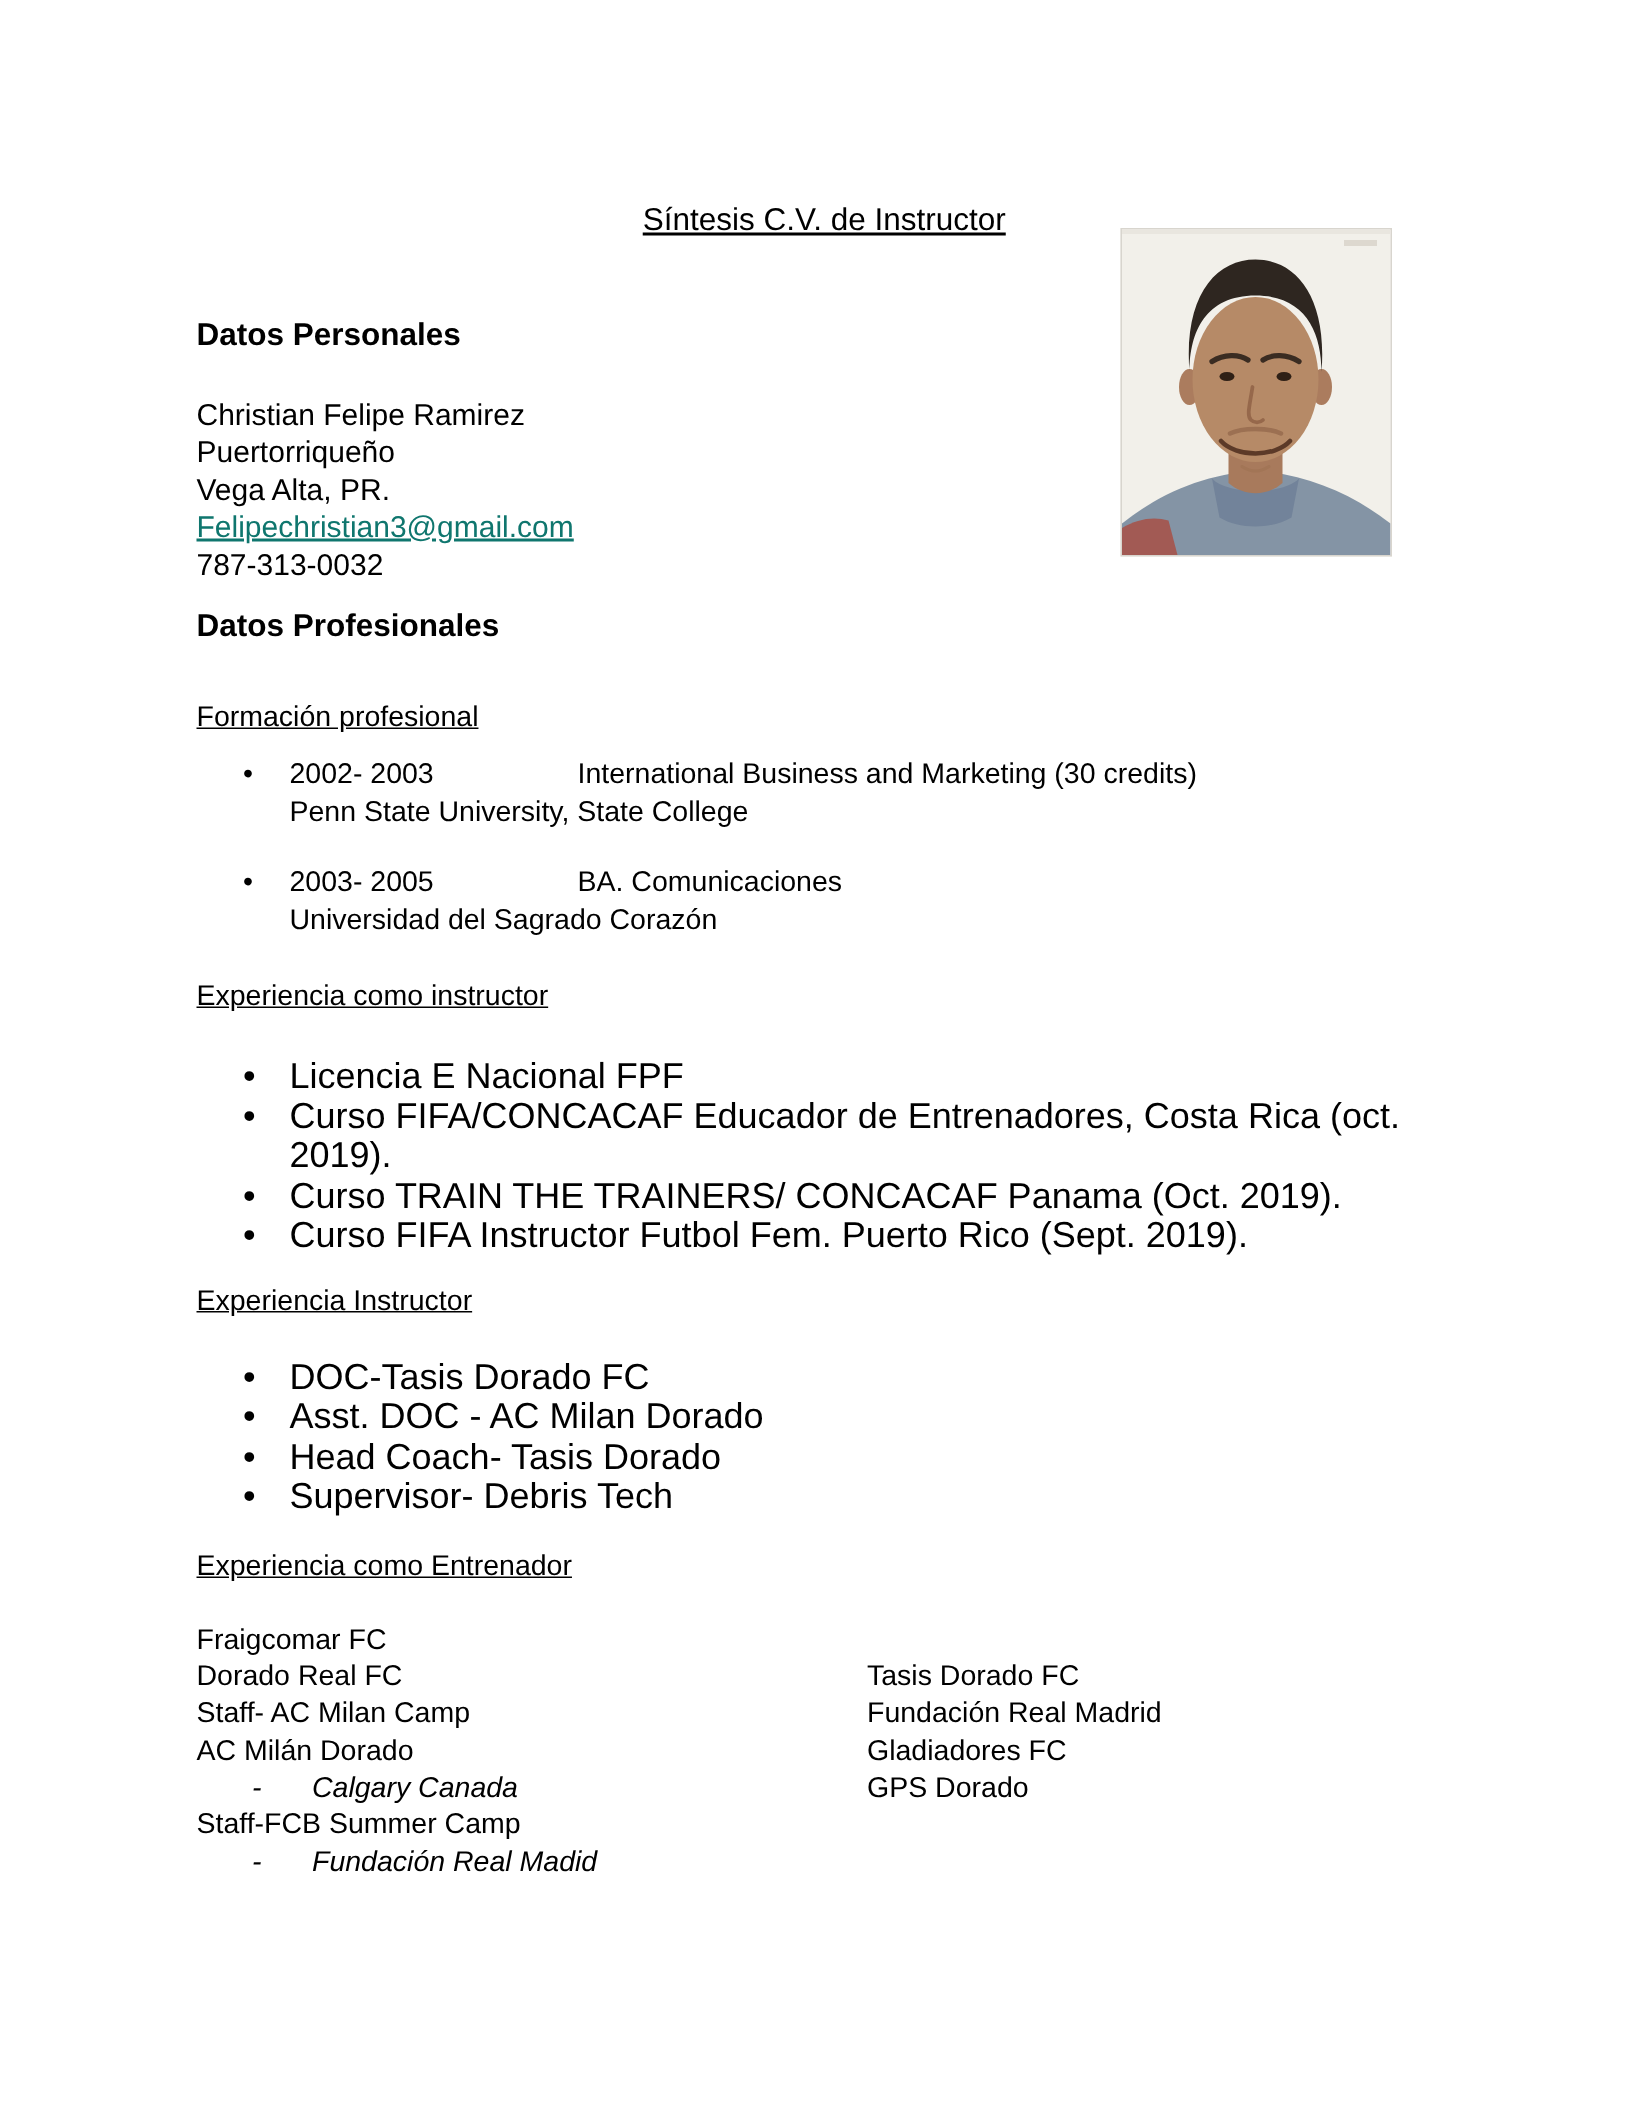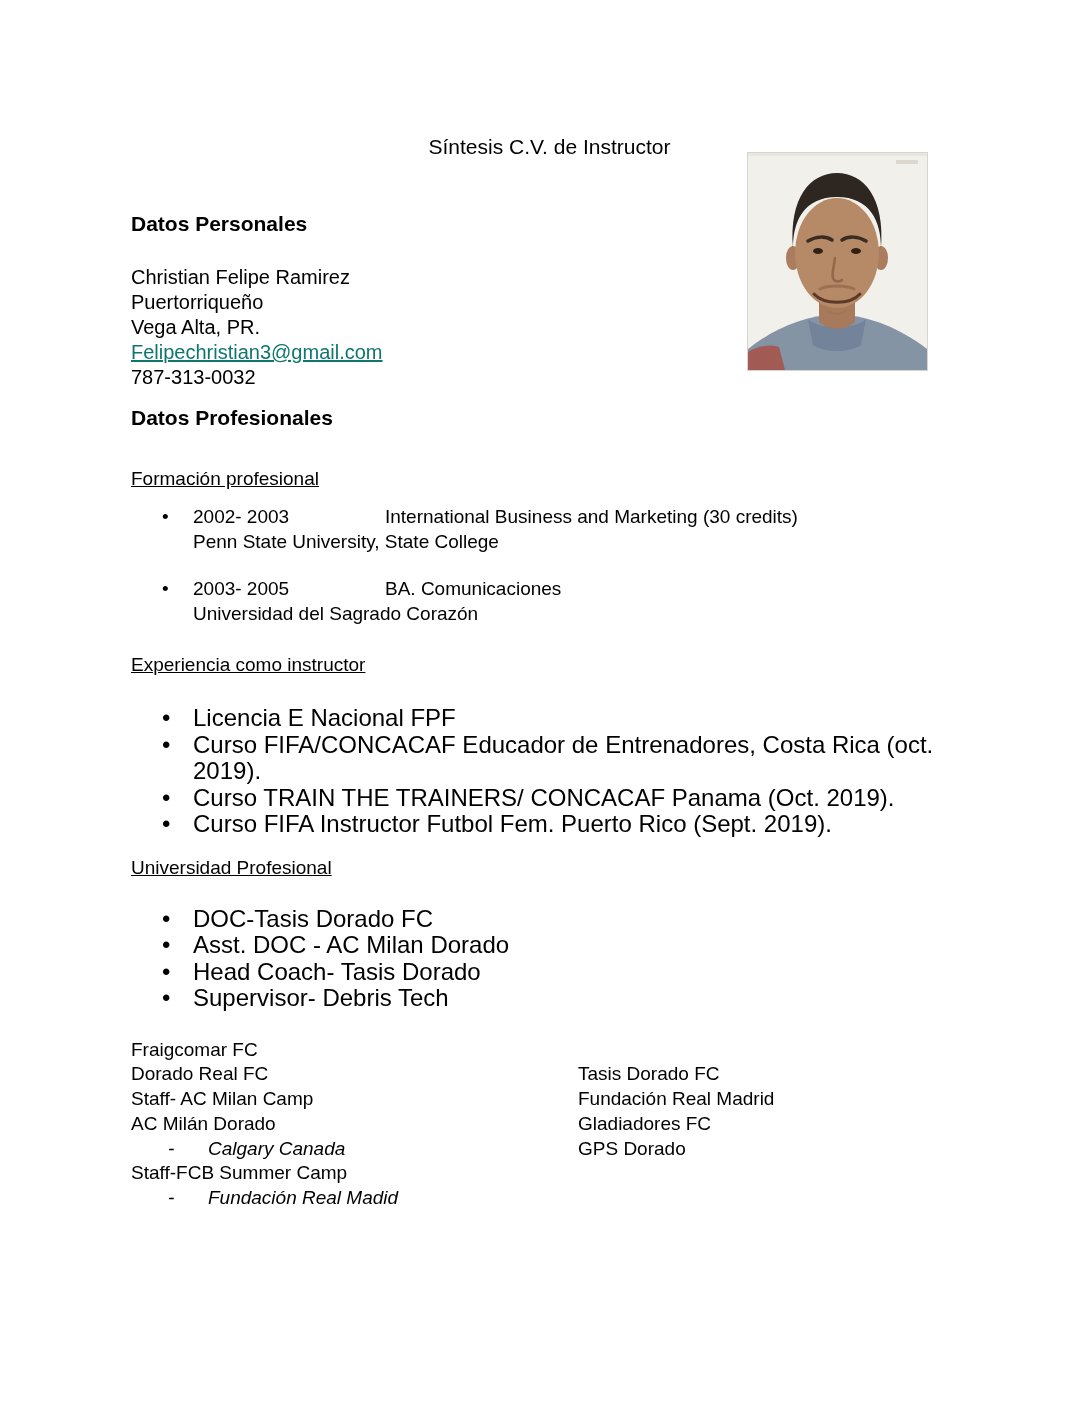--- a/index.html
+++ b/index.html
@@ -16,20 +16,21 @@
     color: #000000;
     box-sizing: border-box;
     padding: 0 120px 0 131px;
     overflow: hidden;
   }
   .doc-title {
     margin-top: 135px;
     font-size: 21px;
     line-height: 24px;
     text-align: center;
+    text-decoration: underline;
   }
   .h1 {
     font-size: 21px;
     line-height: 24px;
     font-weight: bold;
     margin: 0;
   }
   .h1.personales { margin-top: 53px; }
   .h1.profesionales { margin-top: 16px; }
   .personal-block { margin-top: 29px; font-size: 20px; }
@@ -164,29 +165,30 @@
 
   <div class="sub instructor">Experiencia como instructor</div>
 
   <div class="blist instructor-list">
     <div class="li">Licencia E Nacional FPF</div>
     <div class="li">Curso FIFA/CONCACAF Educador de Entrenadores, Costa Rica (oct. 2019).</div>
     <div class="li">Curso TRAIN THE TRAINERS/ CONCACAF Panama (Oct. 2019).</div>
     <div class="li">Curso FIFA Instructor Futbol Fem. Puerto Rico (Sept. 2019).</div>
   </div>
 
-  <div class="sub profesional">Universidad Profesional</div>
+  <div class="sub profesional">Experiencia Instructor</div>
 
   <div class="blist prof-list">
     <div class="li">DOC-Tasis Dorado FC</div>
     <div class="li">Asst. DOC - AC Milan Dorado</div>
     <div class="li">Head Coach- Tasis Dorado</div>
     <div class="li">Supervisor- Debris Tech</div>
   </div>
 
+  <div class="sub entrenador">Experiencia como Entrenador</div>
 
   <div class="cols">
     <div class="col-left">
       <div class="col-row">Fraigcomar FC</div>
       <div class="col-row">Dorado Real FC</div>
       <div class="col-row">Staff- AC Milan Camp</div>
       <div class="col-row">AC Milán Dorado</div>
       <div class="col-row indent">Calgary Canada</div>
       <div class="col-row">Staff-FCB Summer Camp</div>
       <div class="col-row indent">Fundación Real Madid</div>

